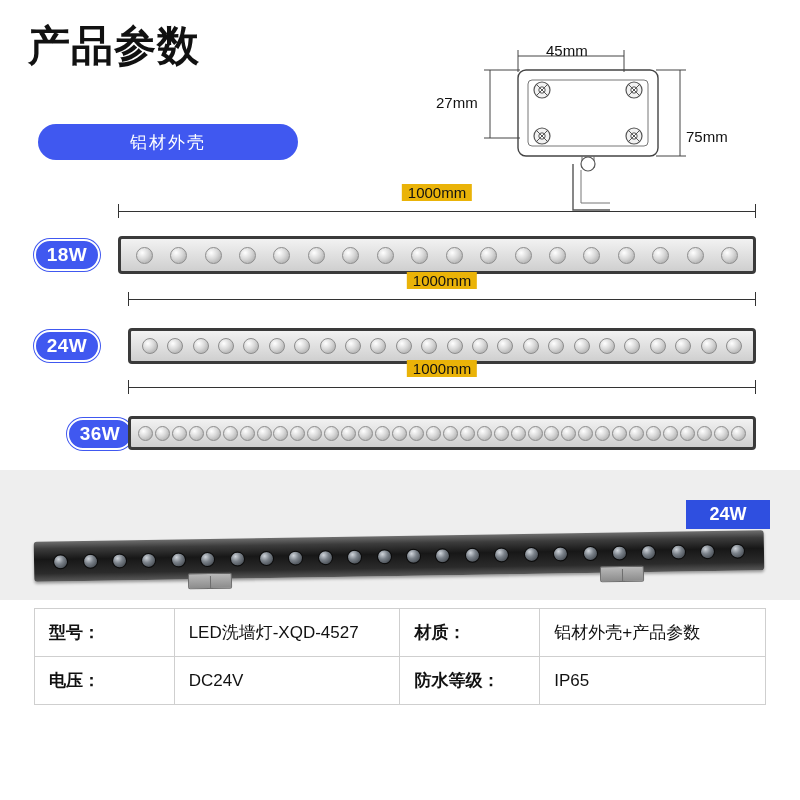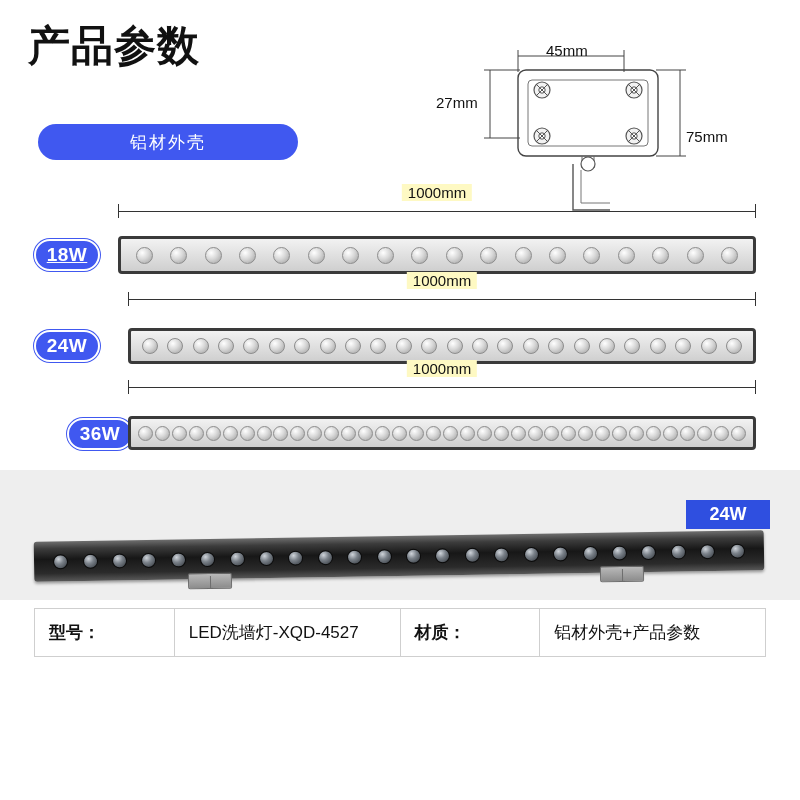--- a/index.html
+++ b/index.html
@@ -90,21 +90,21 @@
   .dimline .bar {
     position:absolute; left:0; right:0; top:7px; height:1px; background:#333;
   }
   .dimline .cap-l, .dimline .cap-r {
     position:absolute; top:0; width:1px; height:14px; background:#333;
   }
   .dimline .cap-l { left:0; }
   .dimline .cap-r { right:0; }
   .dimline .lbl {
     position:absolute; left:50%; transform:translateX(-50%);
-    top:-20px; font-size:15px; background:#fef9c3; padding:0 6px; color:#111;
+    top:-20px; font-size:15px; background:#eab308; padding:0 6px; color:#111;
   }
 
   .lightbar {
     position: absolute;
     border: 3px solid #3a3a3a;
     border-radius: 4px;
     background: linear-gradient(180deg,#f2f2f2 0%, #e2e2e2 45%, #cfcfcf 100%);
     display: flex;
     align-items: center;
     justify-content: space-around;
@@ -242,21 +242,21 @@
   <div class="dim-text" style="left:226px; top:100px;">75mm</div>
 </div>
 
 <div class="bar-block">
   <div class="dimline" style="left:118px; top:204px; width:638px;">
     <div class="cap-l"></div>
       <div class="bar"></div>
       <div class="cap-r"></div>
     <div class="lbl">1000mm</div>
   </div>
-  <div class="badge" style="left:34px; top:239px;text-decoration:underline;">
+  <div class="badge" style="left:34px; top:239px;">
     <span>18W</span>
   </div>
   <div class="lightbar" id="bar18" style="left:118px; top:236px; width:638px; height:38px;">
       <div class="led" style="width: 17px; height: 17px;"></div>
       <div class="led" style="width: 17px; height: 17px;"></div>
       <div class="led" style="width: 17px; height: 17px;"></div>
       <div class="led" style="width: 17px; height: 17px;"></div>
       <div class="led" style="width: 17px; height: 17px;"></div>
       <div class="led" style="width: 17px; height: 17px;"></div>
       <div class="led" style="width: 17px; height: 17px;"></div>
@@ -396,14 +396,20 @@
 <div class="bracket" style="left:600px; top:566px; transform:rotate(-0.9deg);"></div>
 
 <table class="spec">
   <tbody>
       <tr>
     <td class="k">型号：</td>
     <td class="v">LED洗墙灯-XQD-4527</td>
     <td class="k">材质：</td>
     <td class="v">铝材外壳+产品参数</td>
   </tr>
+  <tr>
+    <td class="k">电压：</td>
+    <td class="v">DC24V</td>
+    <td class="k">防水等级：</td>
+    <td class="v">IP65</td>
+  </tr>
 </tbody>
   </table>
 
 </body></html>

